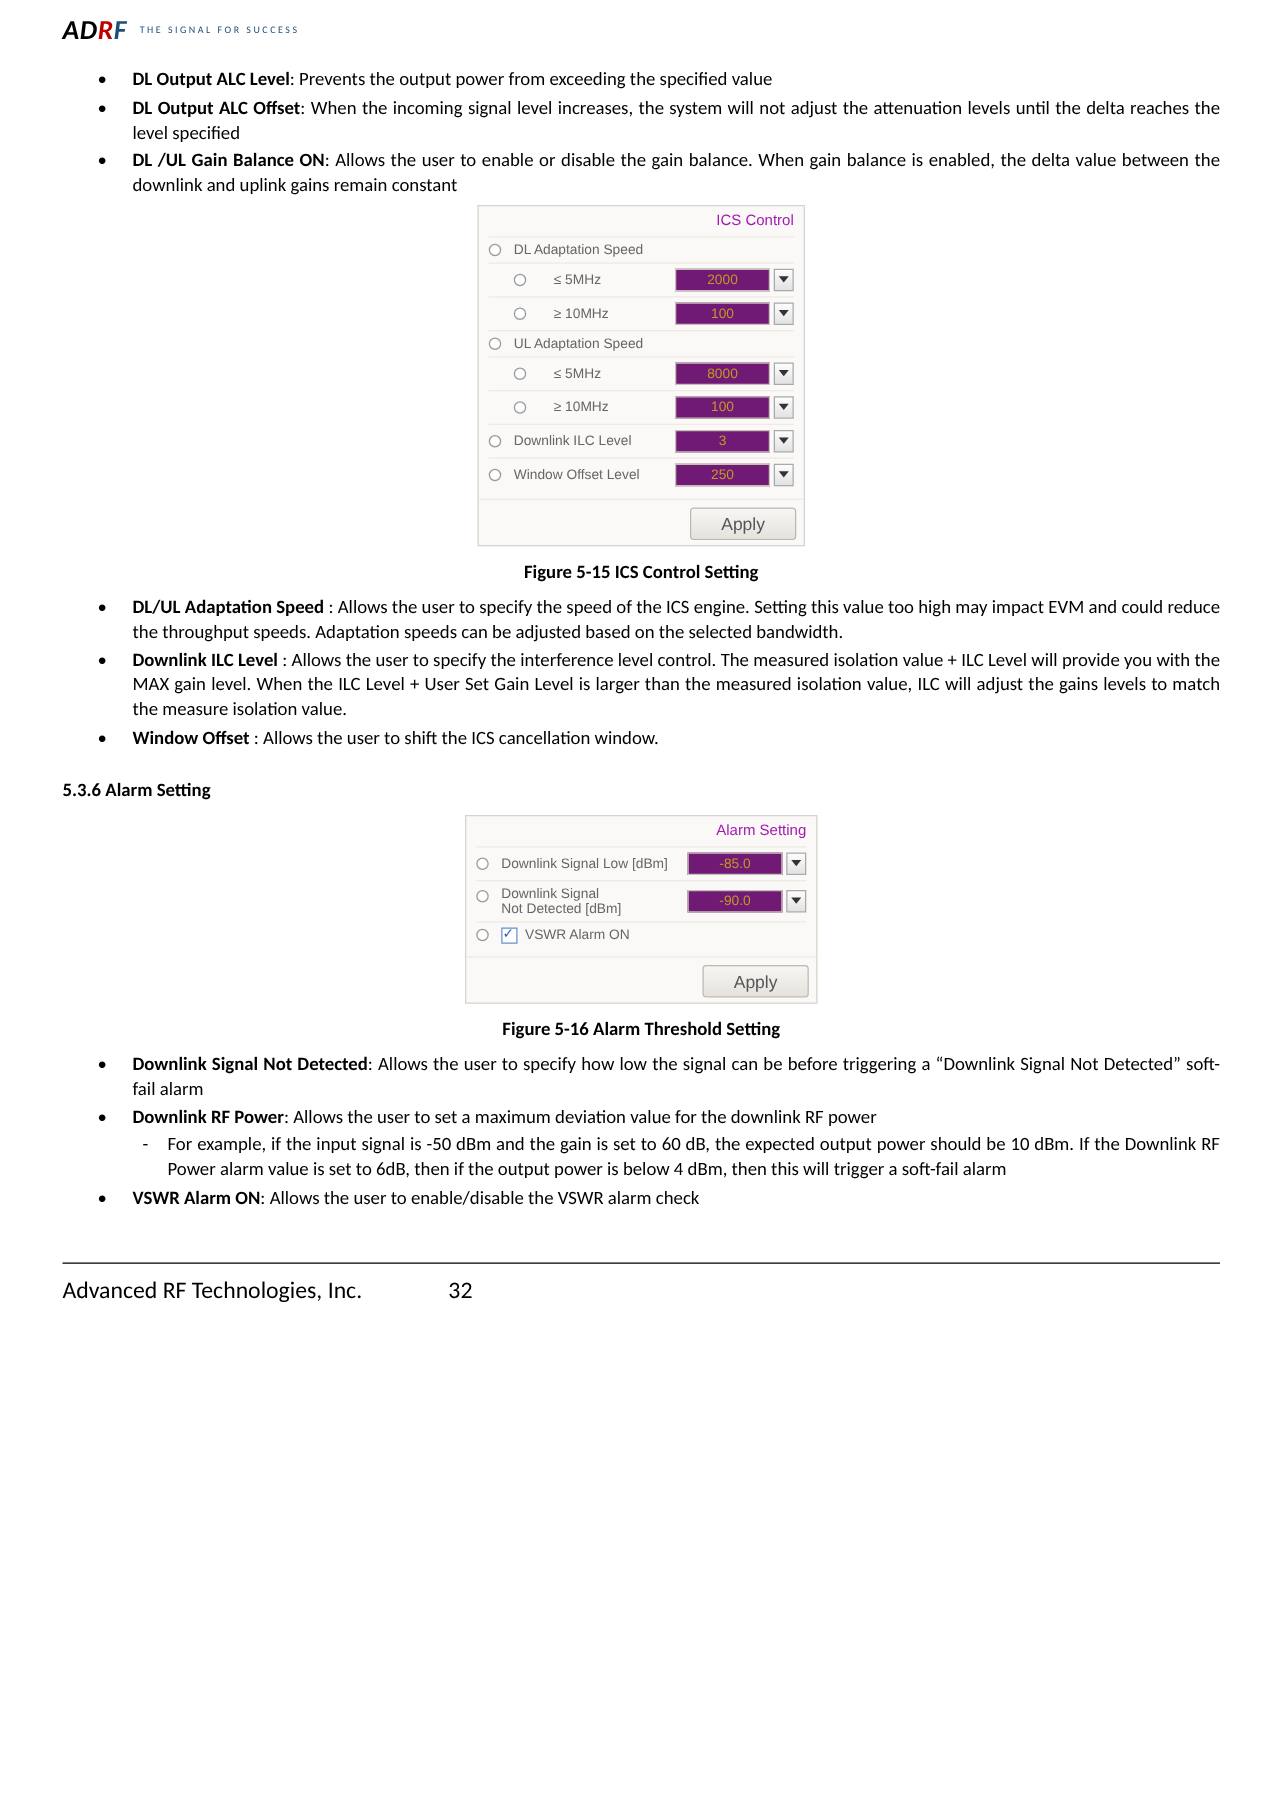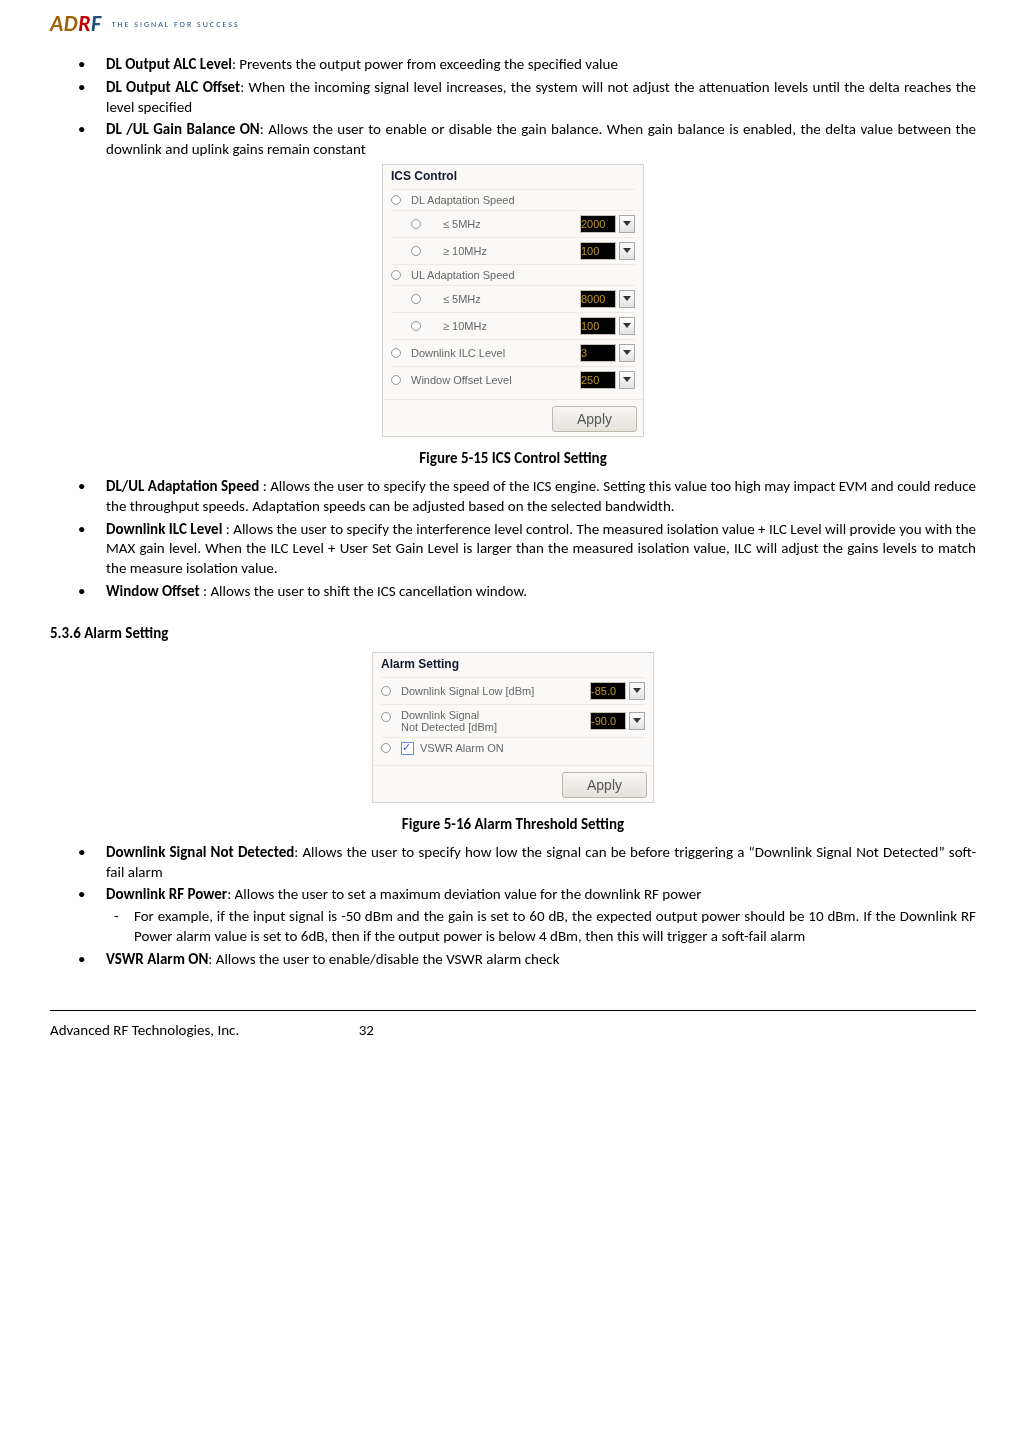--- a/index.html
+++ b/index.html
@@ -20,21 +20,21 @@
       margin-bottom: 18px;
     }
     .logo-adrf {
       display: inline-flex;
       align-items: baseline;
       font-weight: bold;
       font-style: italic;
       font-size: 22px;
       letter-spacing: 0.5px;
     }
-    .logo-ad { color: #a16207; }
+    .logo-ad { color: #000000; }
     .logo-r { color: #c00000; }
     .logo-f { color: #1f4e79; }
     .logo-tagline {
       font-size: 8px;
       letter-spacing: 2px;
       color: #1f4e79;
       margin-left: 10px;
     }
     ul.bullets {
       list-style: none;
@@ -89,24 +89,25 @@
       margin: 4px 0;
     }
     .panel {
       border: 1px solid #d7d2cb;
       background: #faf9f7;
       width: 260px;
       font-family: Verdana, Arial, sans-serif;
       font-size: 11px;
     }
     .panel-title {
-      color: #0f172a;
-      font-weight: bold;
+      color: #a21caf;
+      font-weight: normal;
       font-size: 12px;
       margin-bottom: 6px;
+      text-align: right;
     }
     .panel-body { padding: 4px 8px 6px 8px; }
     .row {
       display: flex;
       align-items: center;
       padding: 4px 0;
       border-top: 1px solid #eee9e2;
       justify-content: space-between;
     }
     .row:first-of-type { border-top: none; }
@@ -129,28 +130,28 @@
       content: "✓"; color: #2a65b5; font-size: 11px; line-height: 11px;
       position: absolute; top: -1px; left: 0;
     }
     .selectbox {
       display: inline-flex;
       align-items: center;
       height: 18px;
     }
     .selectbox .val {
       border: 1px solid #c6c0b7;
-      background: #000000;
+      background: #701a75;
       color: #c09826;
       font-size: 11px;
-      padding: 1px 0;
+      padding: 1px 20px;
       width: 34px;
       height: 14px;
       line-height: 14px;
-      text-align: left;
+      text-align: center;
     }
     .selectbox .drop {
       width: 16px; height: 18px; border: 1px solid #a9a9a9;
       margin-left: 3px;
       background: linear-gradient(#fdfdfd,#e2e2e2);
       display: inline-flex; align-items: center; justify-content: center;
       box-sizing: border-box;
     }
     .selectbox .drop::after {
       content: ""; width: 0; height: 0;
@@ -172,21 +173,21 @@
       cursor: pointer;
       font-family: Verdana, Arial, sans-serif;
     }
     .bold { font-weight: bold; }
     .footer {
       border-top: 1px solid #000;
       margin-top: 40px;
       padding-top: 10px;
       display: flex;
       justify-content: space-between;
-      font-size: 15px;
+      font-size: 19px;
     }
     .footer .pagecell {
       flex: 1;
       text-align: left;
     }
     .footer .company { flex: 1; }
     .footer .spacer { flex: 1; }
   </style>
 </head>
 <body>

